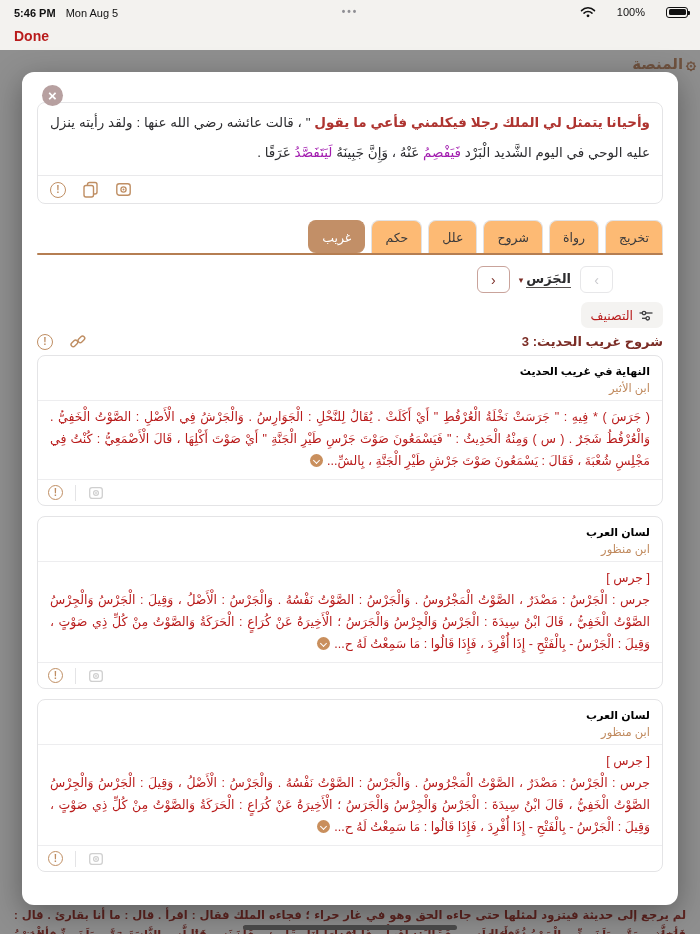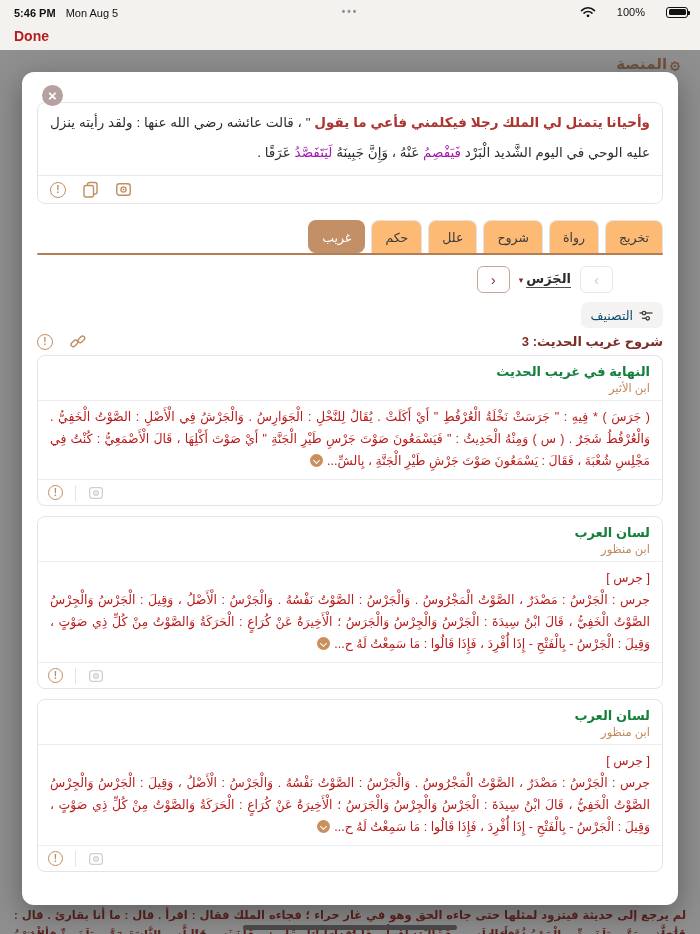--- a/index.html
+++ b/index.html
@@ -15,21 +15,21 @@
   .sb-center { position:absolute; left:0; right:0; top:6px; text-align:center; font-size:10px; color:#8e8e93; letter-spacing:2px; font-weight:bold; }
   .sb-right { position:absolute; right:12px; top:6px; display:flex; align-items:center; gap:21px; font-size:11px; color:#111; }
   .battery { position:relative; width:22px; height:11px; border:1px solid #111; border-radius:3px; }
   .battery::before { content:""; position:absolute; inset:1.5px; background:#111; border-radius:1.5px; }
   .battery::after { content:""; position:absolute; right:-3px; top:3px; width:2px; height:4px; background:#111; border-radius:0 1px 1px 0; }
   .done-row { position:relative; height:22px; }
   .done-btn { position:absolute; left:14px; top:0; color:#b91c1c; font-size:14px; font-weight:bold; background:none; border:none; cursor:pointer; font-family:inherit; }
 
   
   .backdrop { position:absolute; top:50px; left:0; width:700px; height:884px; background:#8f8f8f; z-index:2; }
-  .bg-logo { position:absolute; top:3px; right:20px; direction:rtl; color:#6f523f; font-weight:bold; font-size:15px; }
+  .bg-logo { position:absolute; top:3px; right:4px; direction:rtl; color:#6f523f; font-weight:bold; font-size:15px; }
   .bg-logo .orn { font-size:17px; margin-left:3px; }
   .bg-text { position:absolute; left:0; width:700px; padding:0 14px; direction:rtl; text-align:justify; text-align-last:justify;
     color:#5e2420; font-size:11.5px; font-weight:bold; line-height:19px; }
   .bg-text-1 { top:856px; }
   .bg-text-2 { top:876px; }
   .home-indicator { position:absolute; bottom:4px; left:243px; width:214px; height:5px; border-radius:3px; background:#474747; z-index:6; }
 
   
   .modal { position:absolute; top:72px; left:22px; width:656px; height:833px; background:#fff; border-radius:12px;
     box-shadow:0 8px 30px rgba(0,0,0,.35); z-index:4; overflow:hidden; padding:0 15px; }
@@ -63,30 +63,30 @@
     font-size:14px; cursor:pointer; font-family:inherit; }
   .nav-btn.enabled { border:1px solid #c9a39b; color:#7b2d26; }
   .nav-btn.disabled { border:1px solid #e7e7e9; color:#c9c9cd; }
   .term-dd { display:flex; align-items:center; gap:3px; direction:rtl; cursor:pointer; }
   .term-label { font-size:13px; font-weight:bold; color:#2c2c2e; border-bottom:1px solid #55504e; padding-bottom:1px; }
   .term-caret { font-size:9px; color:#7b2d26; }
 
   
   .filter-row { margin-top:9px; direction:rtl; display:flex; }
   .filter-btn { display:flex; align-items:center; gap:6px; background:#f4f3f1; border:none; border-radius:7px;
-    height:26px; padding:0 10px; font-size:12.5px; color:#0c4a6e; cursor:pointer; font-family:inherit; }
+    height:26px; padding:0 10px; font-size:12.5px; color:#b91c1c; cursor:pointer; font-family:inherit; }
   .info-row { margin-top:5px; display:flex; align-items:center; justify-content:space-between; }
   .info-icons { display:flex; align-items:center; gap:16px; }
   .result-count { direction:rtl; color:#7b2d26; font-size:13px; font-weight:bold; }
 
   
   .cards { margin-top:5px; display:flex; flex-direction:column; gap:10px; }
   .card { border:1px solid #e4e4e6; border-radius:8px; overflow:hidden; background:#fff; }
   .card-header { padding:6px 12px 4px; text-align:right; border-bottom:1px solid #ededef; direction:rtl; }
-  .card-title { color:#15803d; font-weight:bold; font-size:13px; line-height:19px; }
+  .card-title { color:#000000; font-weight:bold; font-size:11px; line-height:19px; }
   .card-author { color:#c08a5e; font-size:11.5px; line-height:15px; }
   .card-body { direction:rtl; text-align:justify; text-align-last:right; padding:5px 12px 7px; font-size:12.5px; line-height:22px; color:#b91c1c; }
   .card-prefix { display:block; }
   .expand-btn { display:inline-block; width:13px; height:13px; border-radius:50%; background:#c98f5d; position:relative;
     vertical-align:-2px; margin-right:4px; border:none; cursor:pointer; }
   .expand-btn::after { content:""; position:absolute; left:4px; top:3.5px; width:4px; height:4px;
     border-left:1.5px solid #fff; border-bottom:1.5px solid #fff; transform:rotate(-45deg); }
   .card-footer { border-top:1px solid #ededef; height:26px; display:flex; align-items:center; gap:12px; padding:0 10px; direction:ltr; }
   .card-footer .warn-icon { width:15px; height:15px; }
   .vdiv { width:1px; height:16px; background:#e4e4e6; }

